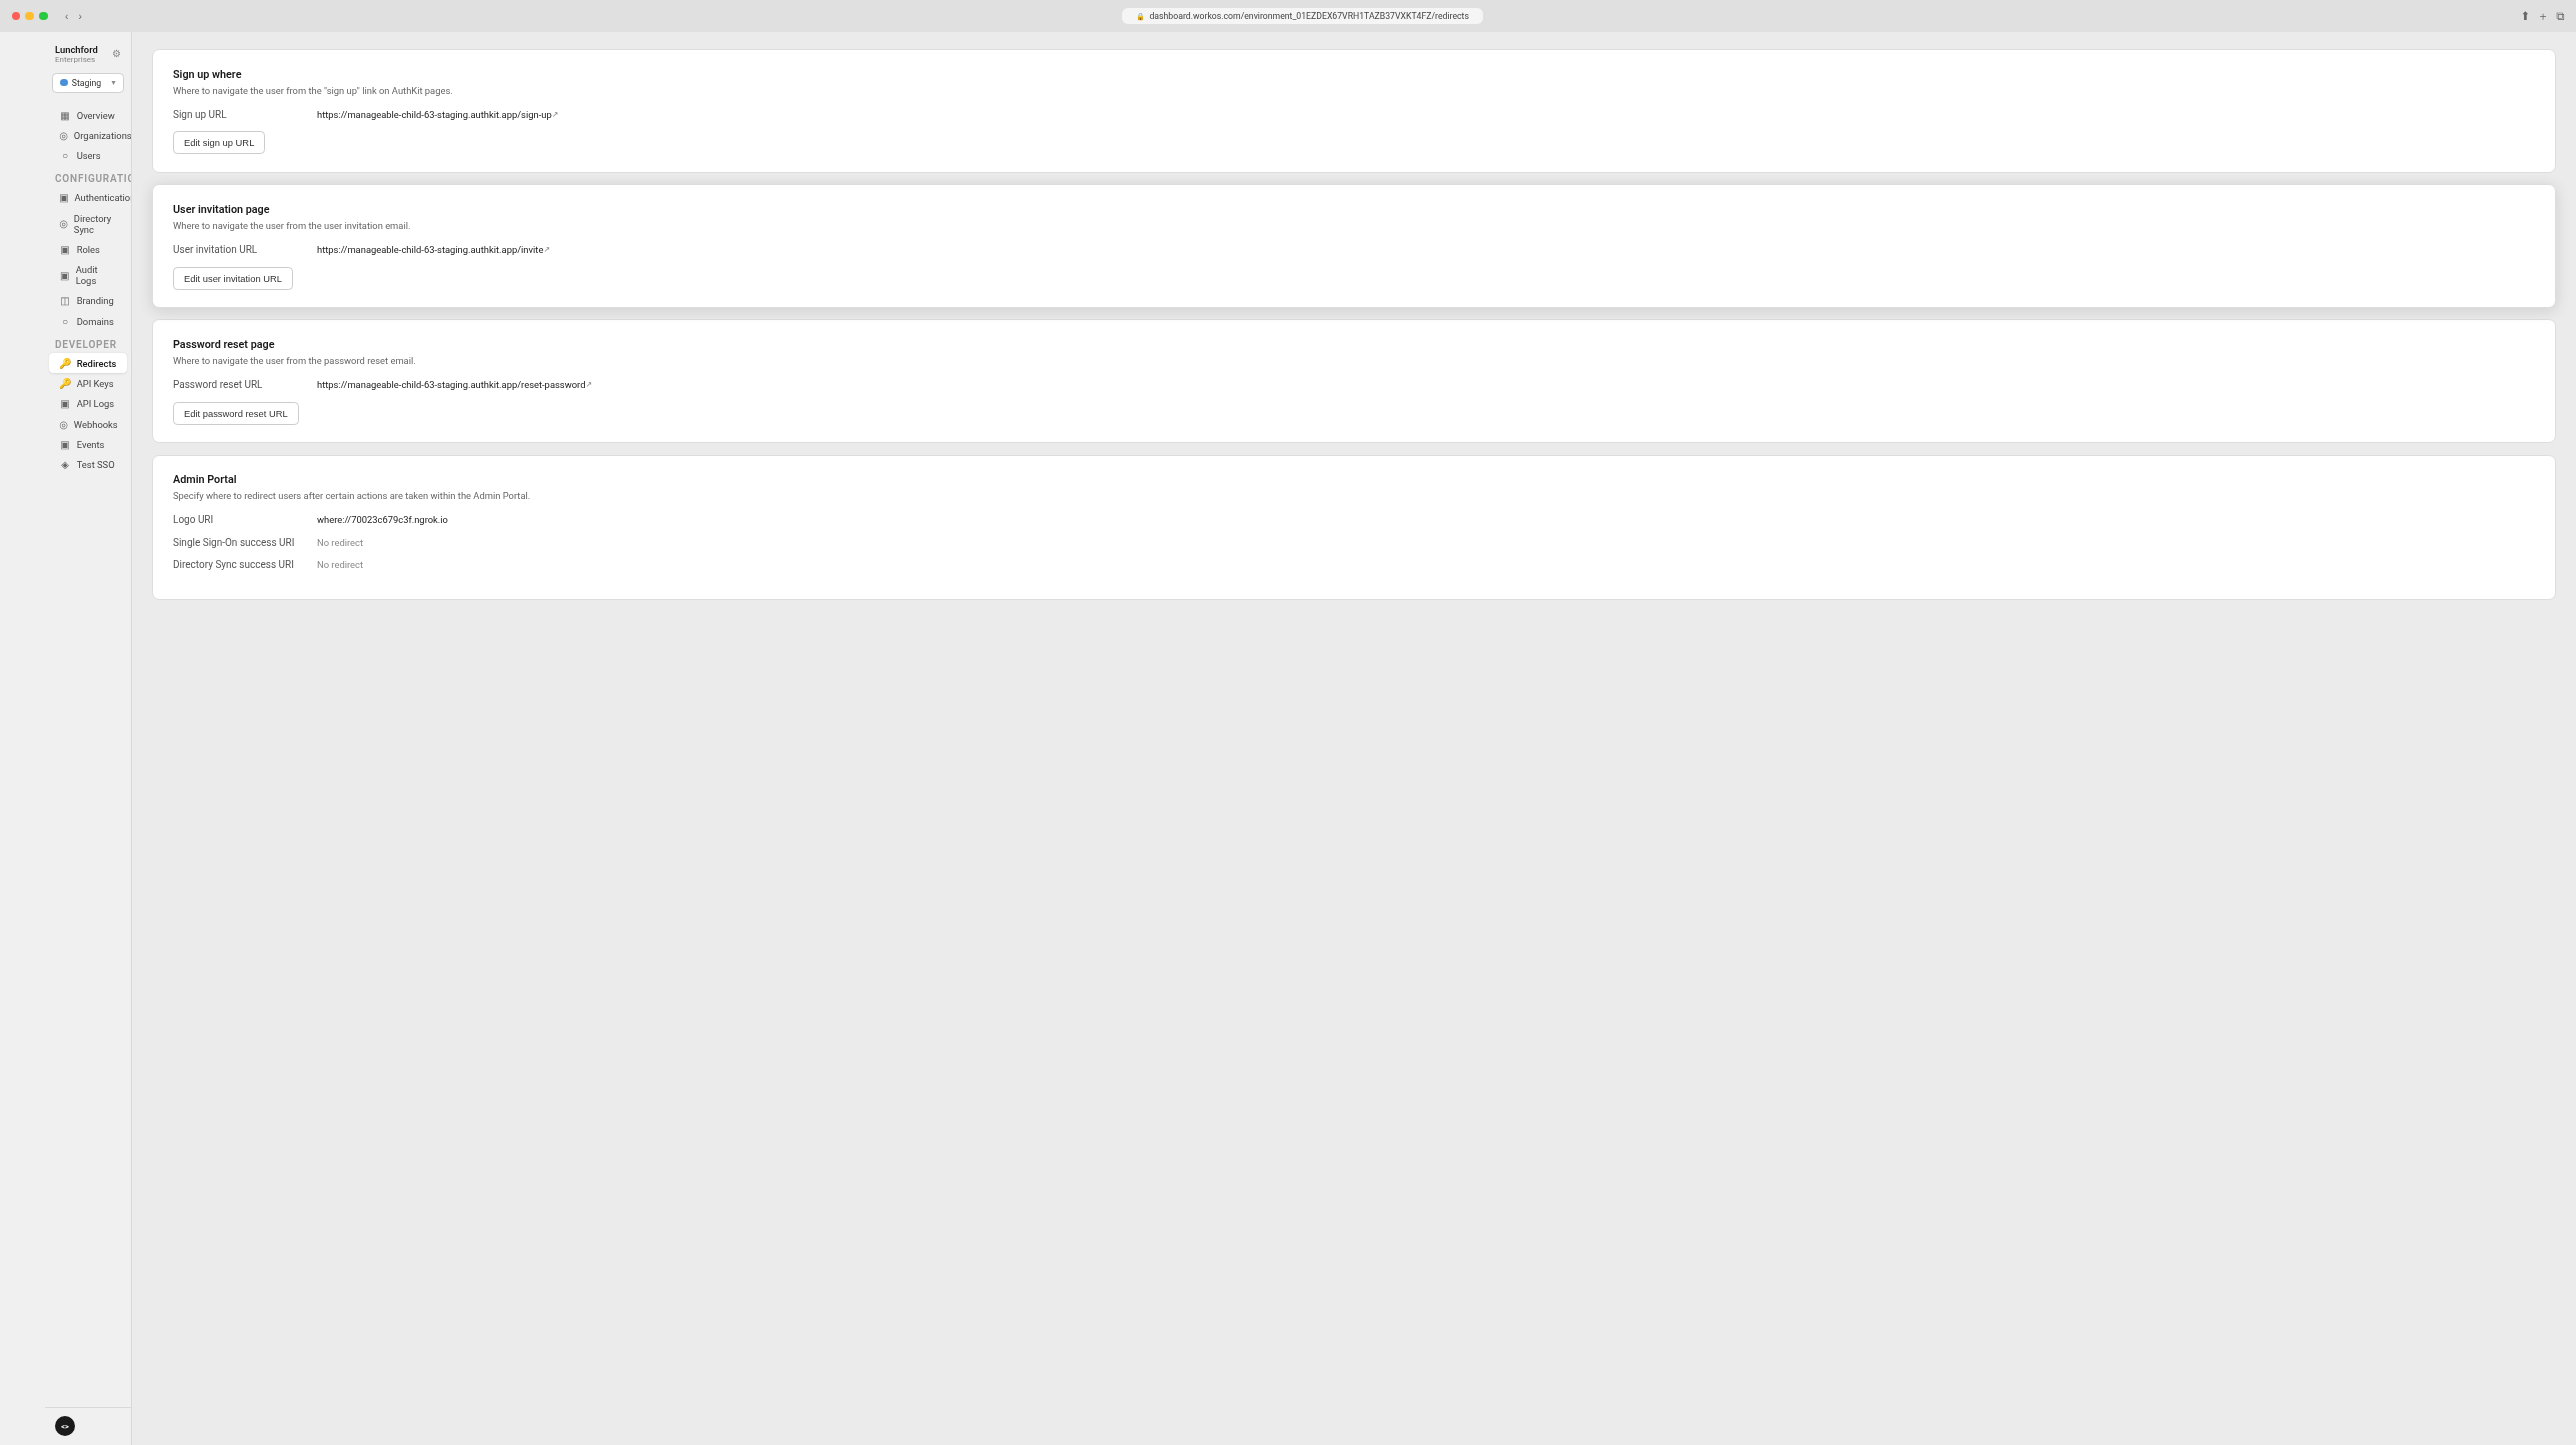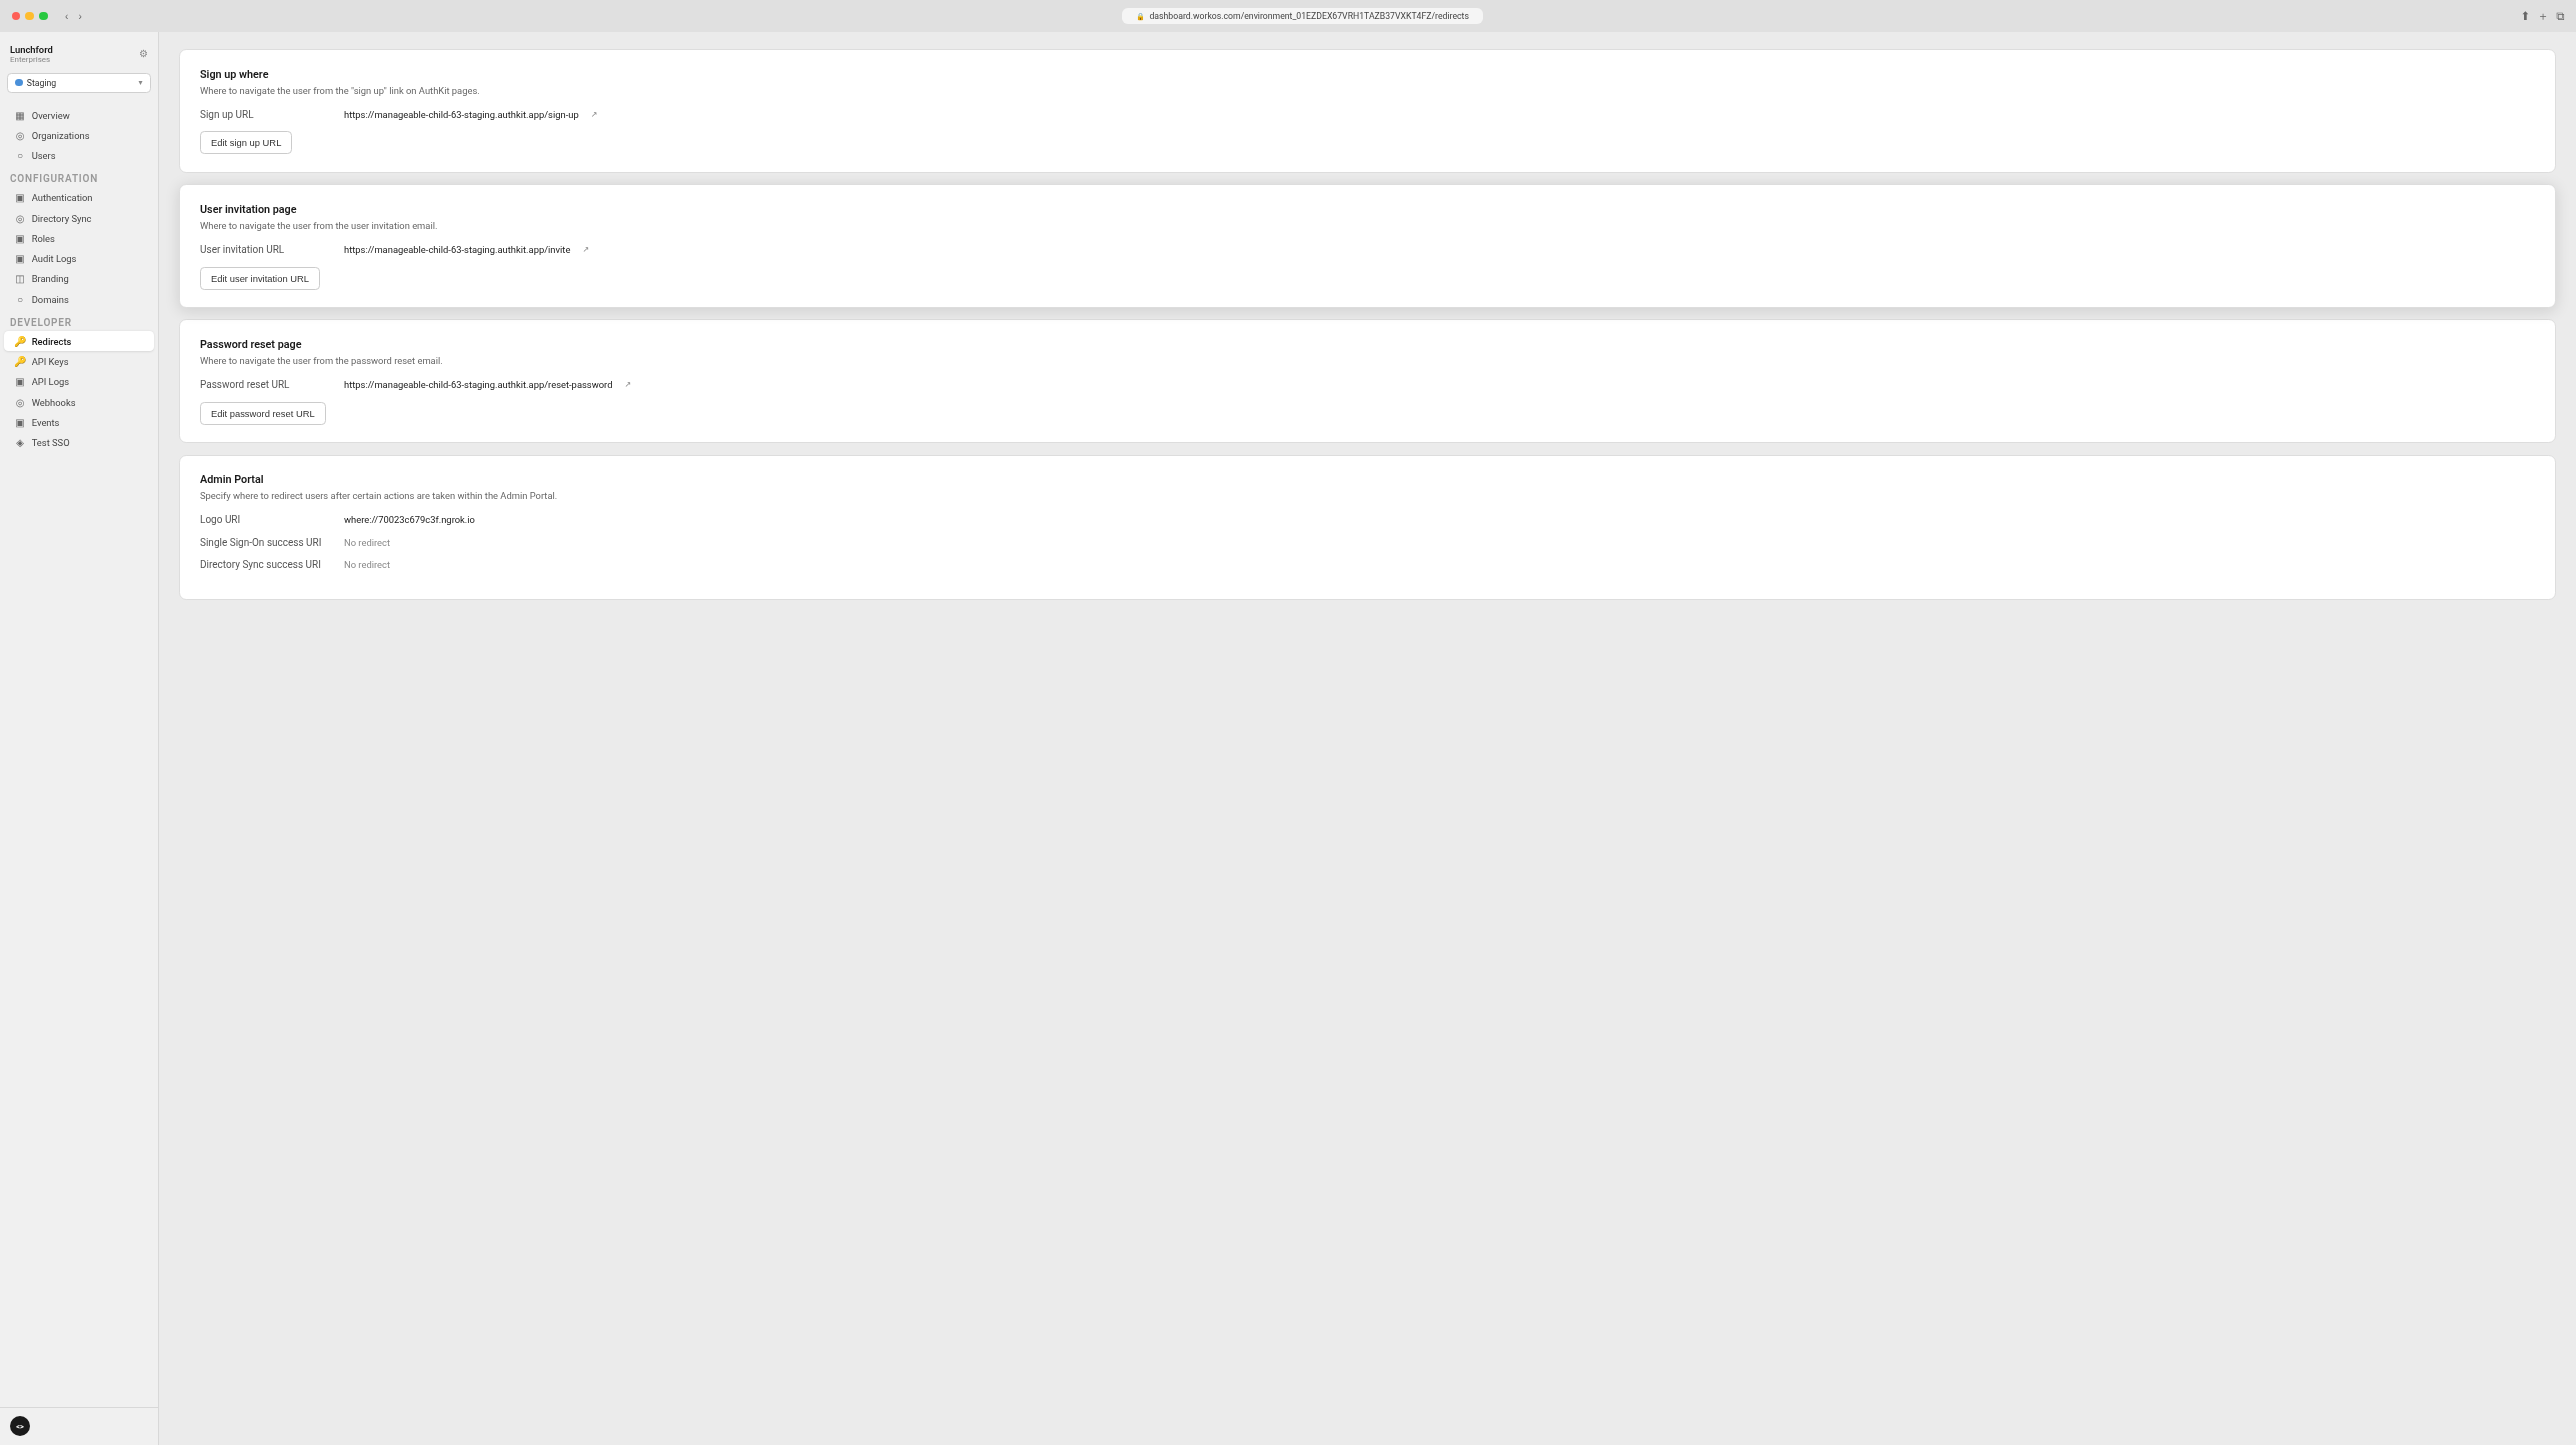--- a/index.html
+++ b/index.html
@@ -57,28 +57,29 @@
 
     
     .app-wrapper {
       display: flex;
       width: 100%;
       margin-top: 32px;
     }
 
     
     .sidebar {
-      width: 159px;
+      width: 132px;
       background: #f0f0f0;
       border-right: 0.7px solid #d8d8d8;
       height: calc(100vh - 32px);
       display: flex;
       flex-direction: column;
       overflow-y: auto;
       flex-shrink: 0;
+      padding-left: 45px;
     }
     .sidebar-header {
       padding: 11.6px 10px 8.7px;
       display: flex;
       align-items: center;
       justify-content: space-between;
     }
     .sidebar-logo {
       display: flex;
       flex-direction: column;
@@ -199,21 +200,21 @@
       font-size: 10px;
       color: #555;
       width: 144px;
       flex-shrink: 0;
     }
     .field-value {
       font-size: 9.4px;
       color: #1a1a1a;
       display: flex;
       align-items: center;
-      gap: 12px;
+      gap: 0;
     }
     .field-value a, .field-link {
       color: #1a1a1a;
       text-decoration: none;
     }
     .external-icon {
       color: #888;
       font-size: 8px;
     }
     .card-button {

